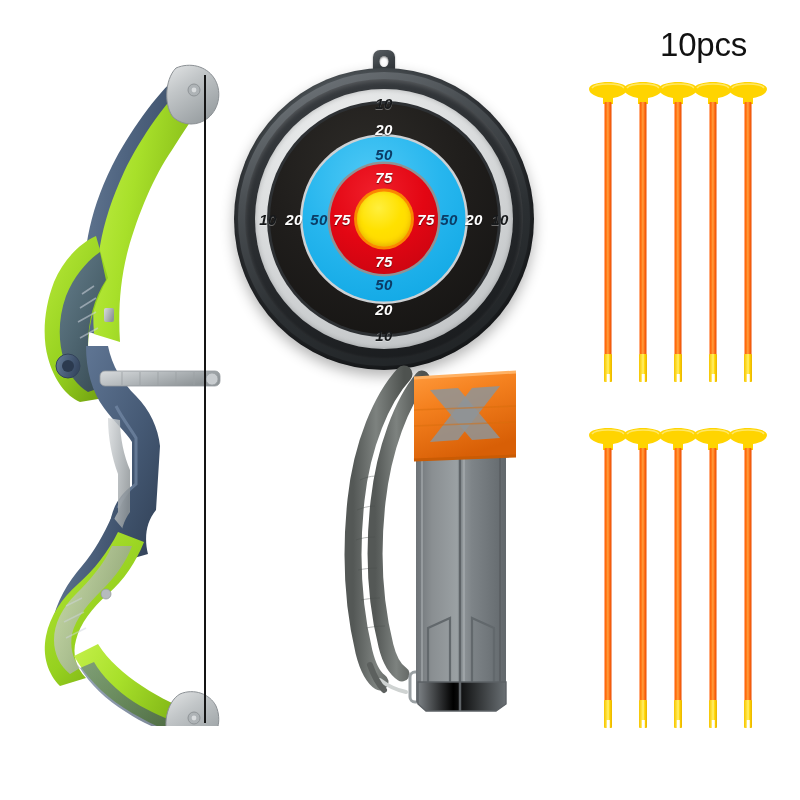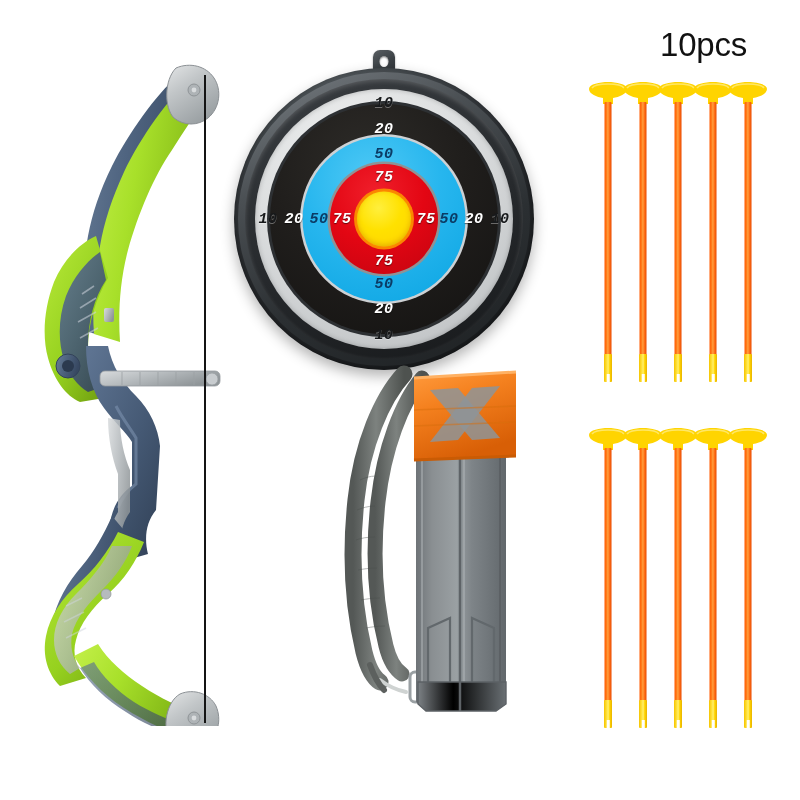--- a/index.html
+++ b/index.html
@@ -83,21 +83,21 @@
   }
   #ring-center{
     width:54px;height:55px;
     background:radial-gradient(circle at 40% 30%, #ffef3d 0%, #ffe100 45%, #ffd200 100%);
     box-shadow:inset 0 -2px 5px rgba(200,130,0,.45);
   }
 
   
   .score{
     position:absolute;left:50%;top:50%;
-    font-family:Liberation Mono, monospace;
+    font-family:Liberation Sans, sans-serif;
     font-weight:700;font-style:italic;
     line-height:1;white-space:nowrap;
     letter-spacing:0.5px;
     pointer-events:none;
   }
   .s-white{color:#ffffff;text-shadow:0 1px 1px rgba(0,0,0,.55);}
   .s-dark{color:#17191b;text-shadow:0 1px 0 rgba(255,255,255,.35);}
   .s-blue{color:#0b3c66;}
 
   

